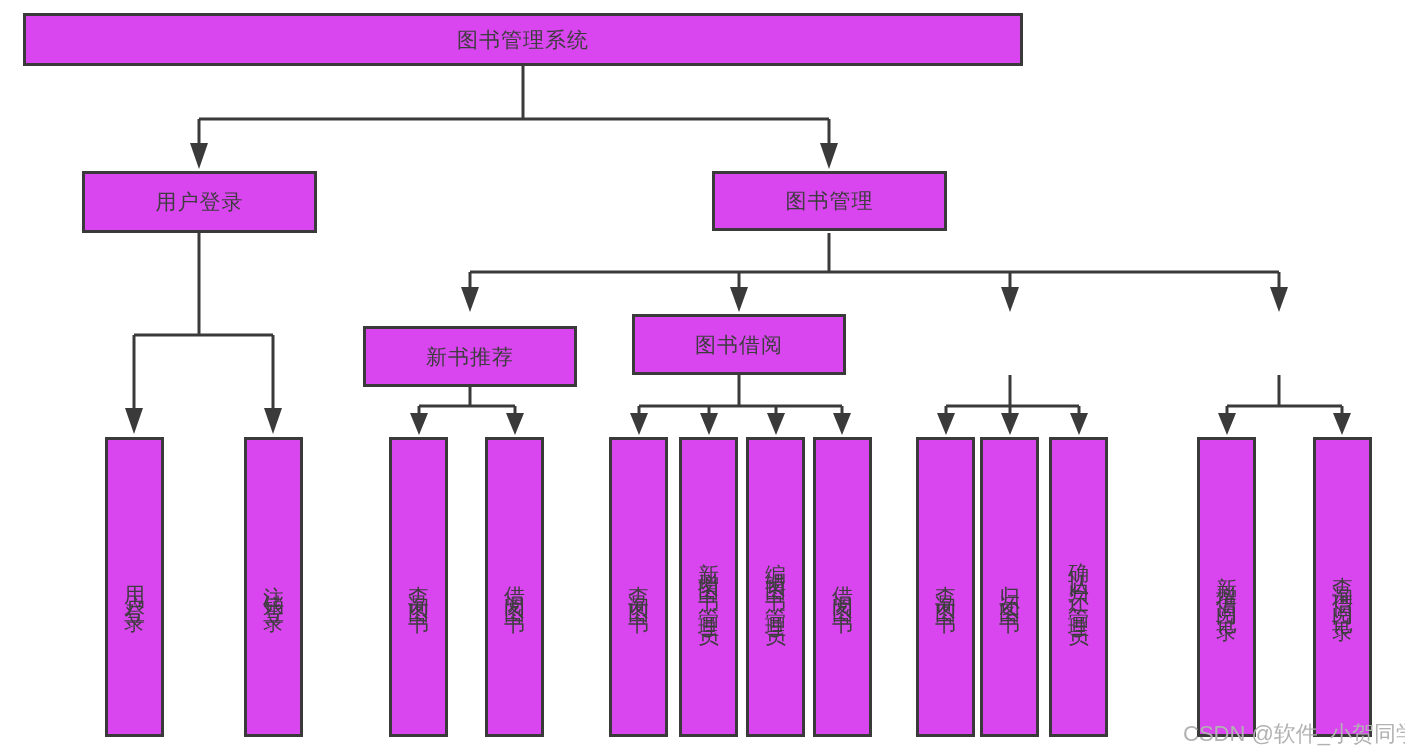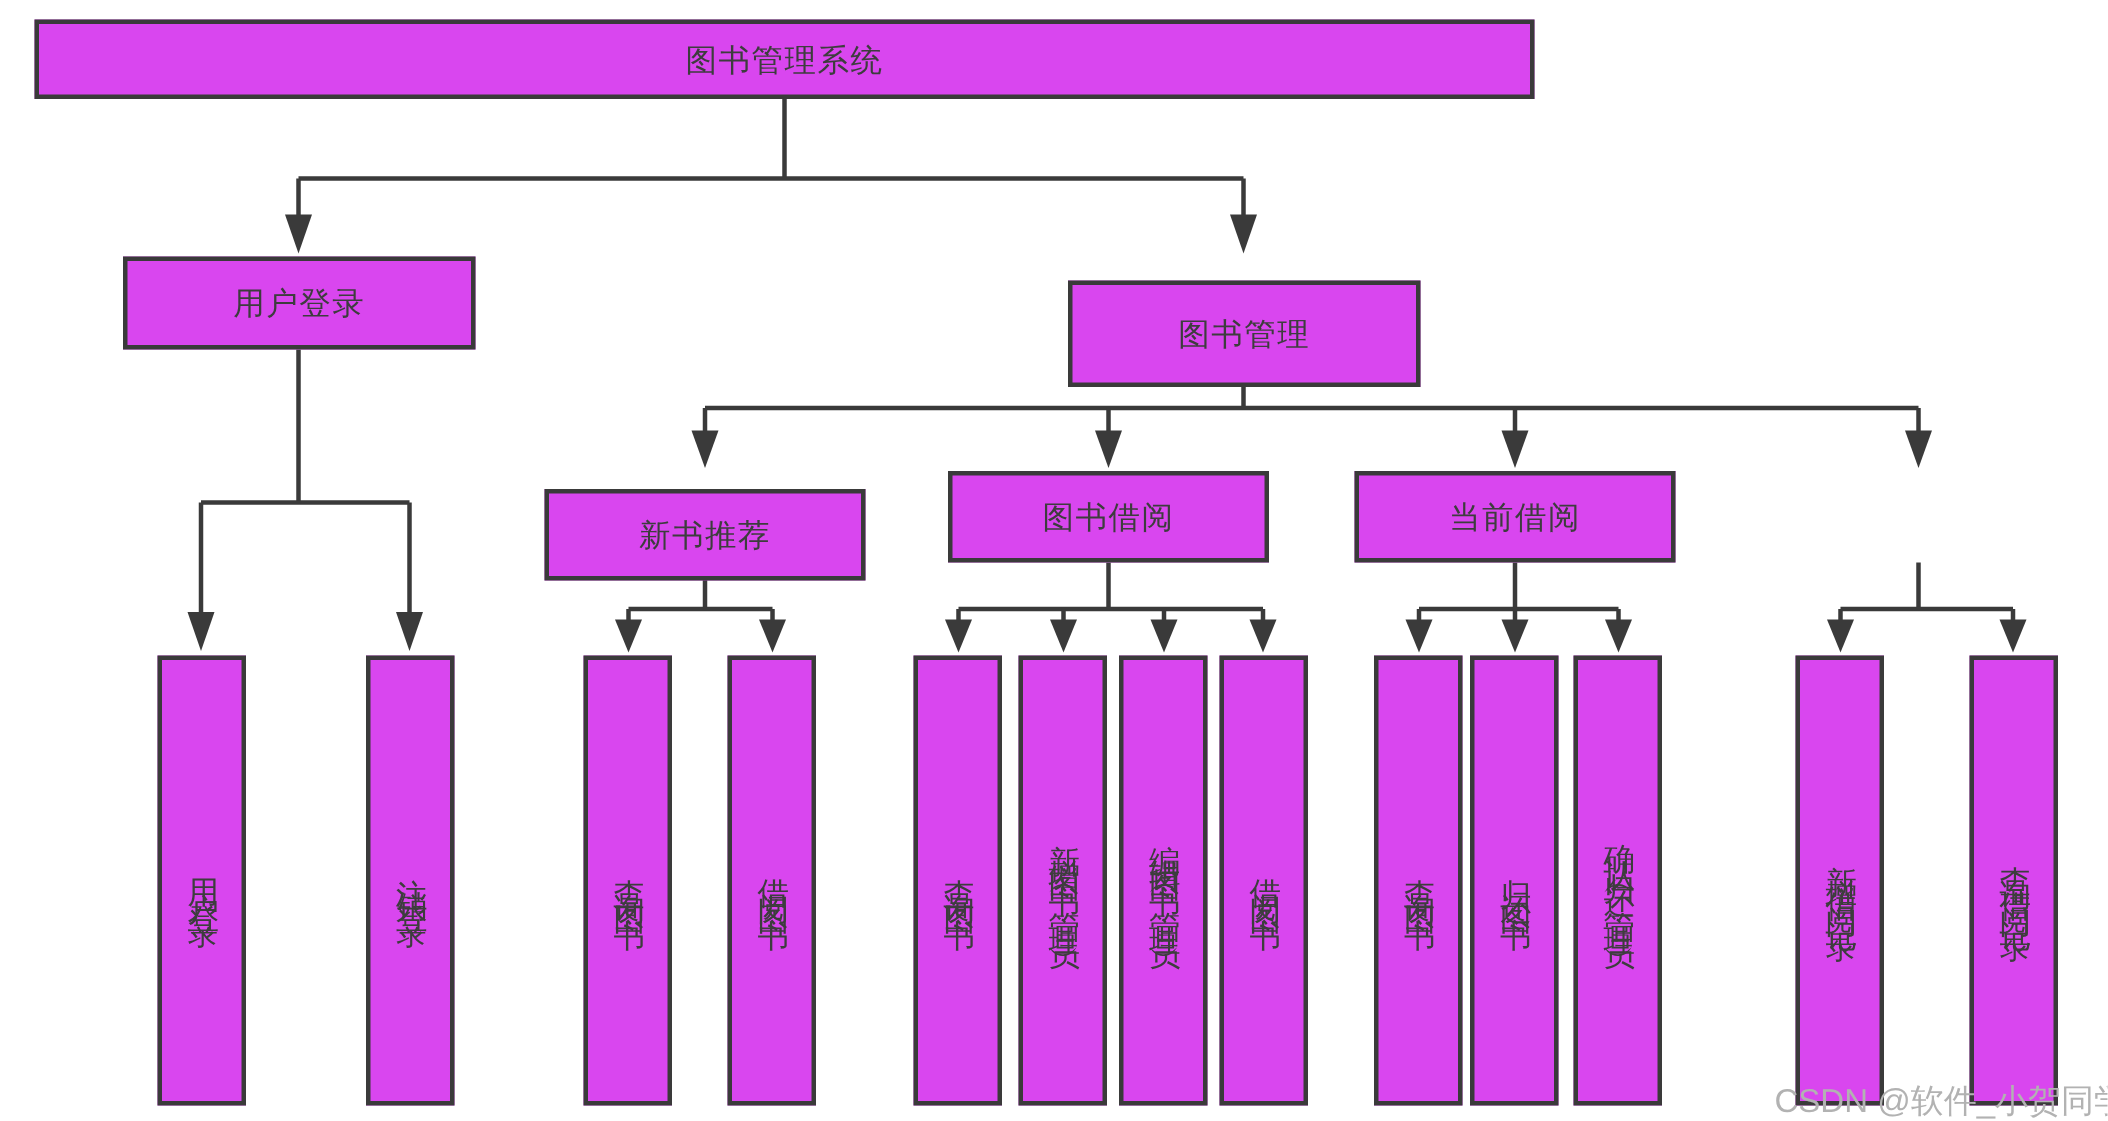--- a/index.html
+++ b/index.html
@@ -37,21 +37,21 @@
     transform:translate(-50%,-50%);
     writing-mode:vertical-rl;
     text-orientation:mixed;
     letter-spacing:9px;
     white-space:nowrap;
     font-size:21px;
   }
   
   .n-root{left:23px;top:13px;width:1000px;height:53px;}
   .n-l2a{left:82px;top:171px;width:235px;height:62px;}
-  .n-l2b{left:712px;top:187px;width:235px;height:71px;}
+  .n-l2b{left:712px;top:171px;width:235px;height:60px;}
   .n-l3a{left:363px;top:326px;width:214px;height:61px;align-items:center;}
   .n-l3b{left:632px;top:314px;width:214px;height:61px;}
   .n-l3c{left:903px;top:314px;width:214px;height:61px;}
   .n-l3d{left:1172px;top:314px;width:214px;height:61px;}
   .leaf{top:437px;width:59px;height:300px;}
   .lf1{left:105px;}  .lf2{left:244px;}
   .lf3{left:389px;}  .lf4{left:485px;}
   .lf5{left:609px;}  .lf6{left:679px;}
   .lf7{left:746px;}  .lf8{left:813px;}
   .lf9{left:916px;}  .lf10{left:980px;}
@@ -140,23 +140,20 @@
   <div class="node n-l2b">
     <span>图书管理</span>
   </div>
 
   <div class="node n-l3a">
     <span>新书推荐</span>
   </div>
   <div class="node n-l3b">
     <span>图书借阅</span>
   </div>
-  <div class="node n-l3c">
-    <span>当前借阅</span>
-  </div>
 
   <div class="node leaf lf1">
     <span class="vtext">用户登录</span>
   </div>
   <div class="node leaf lf2">
     <span class="vtext">注销登录</span>
   </div>
 
   <div class="node leaf lf3">
     <span class="vtext">查询图书</span>

